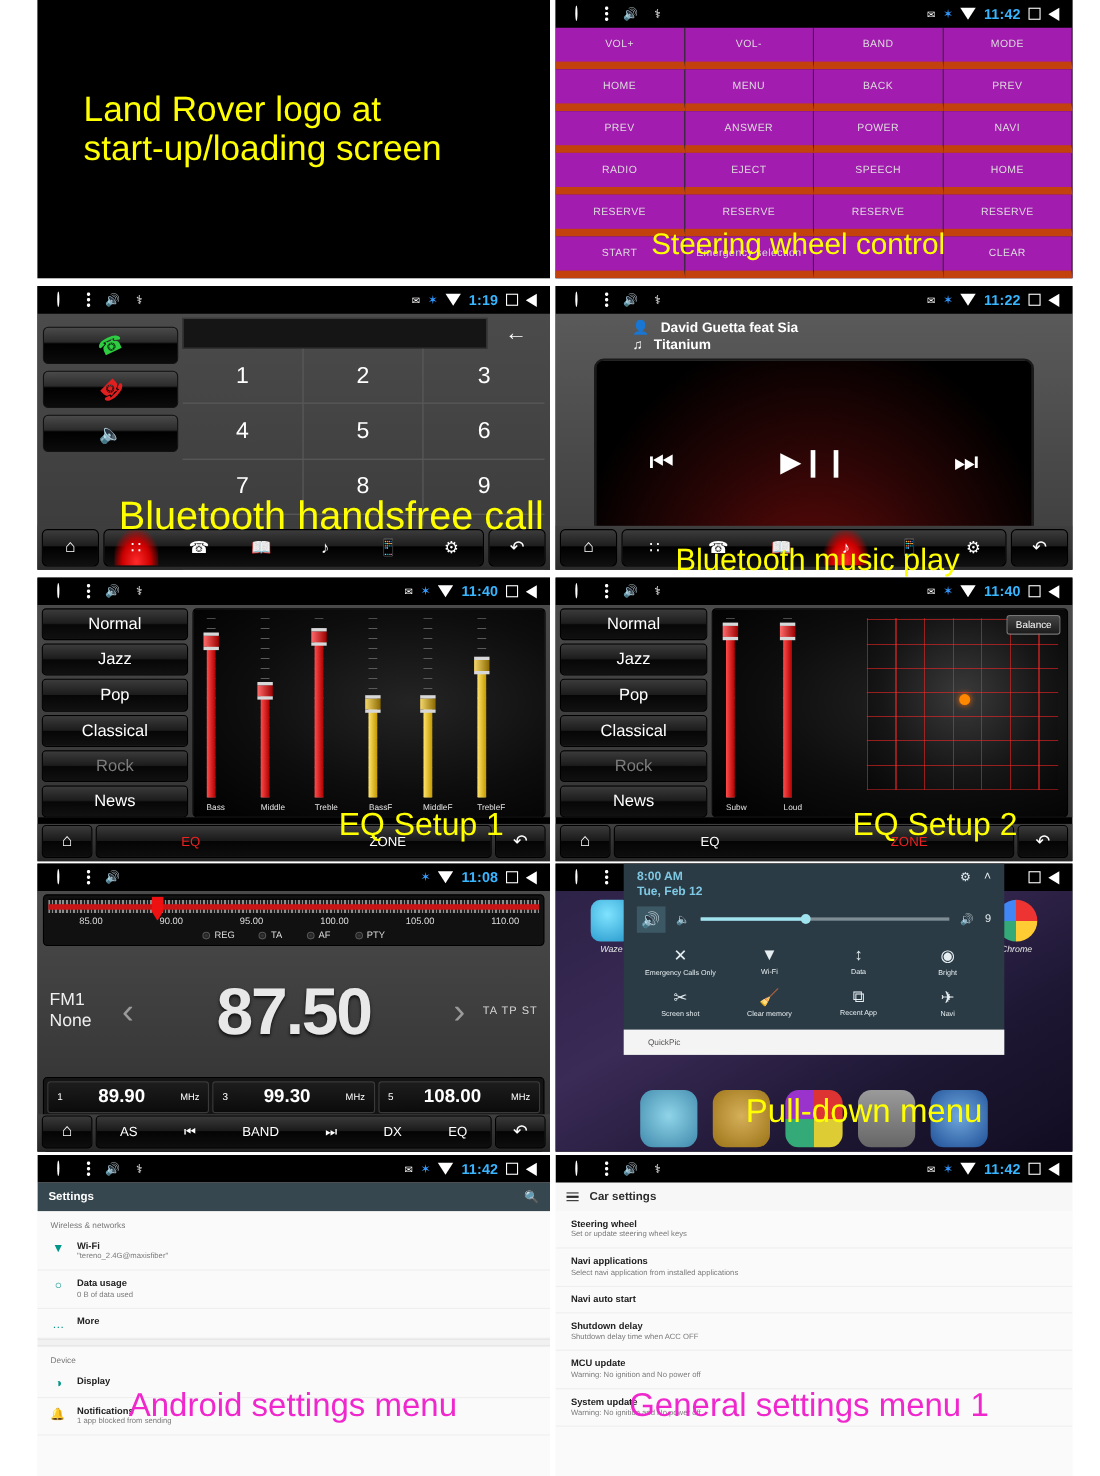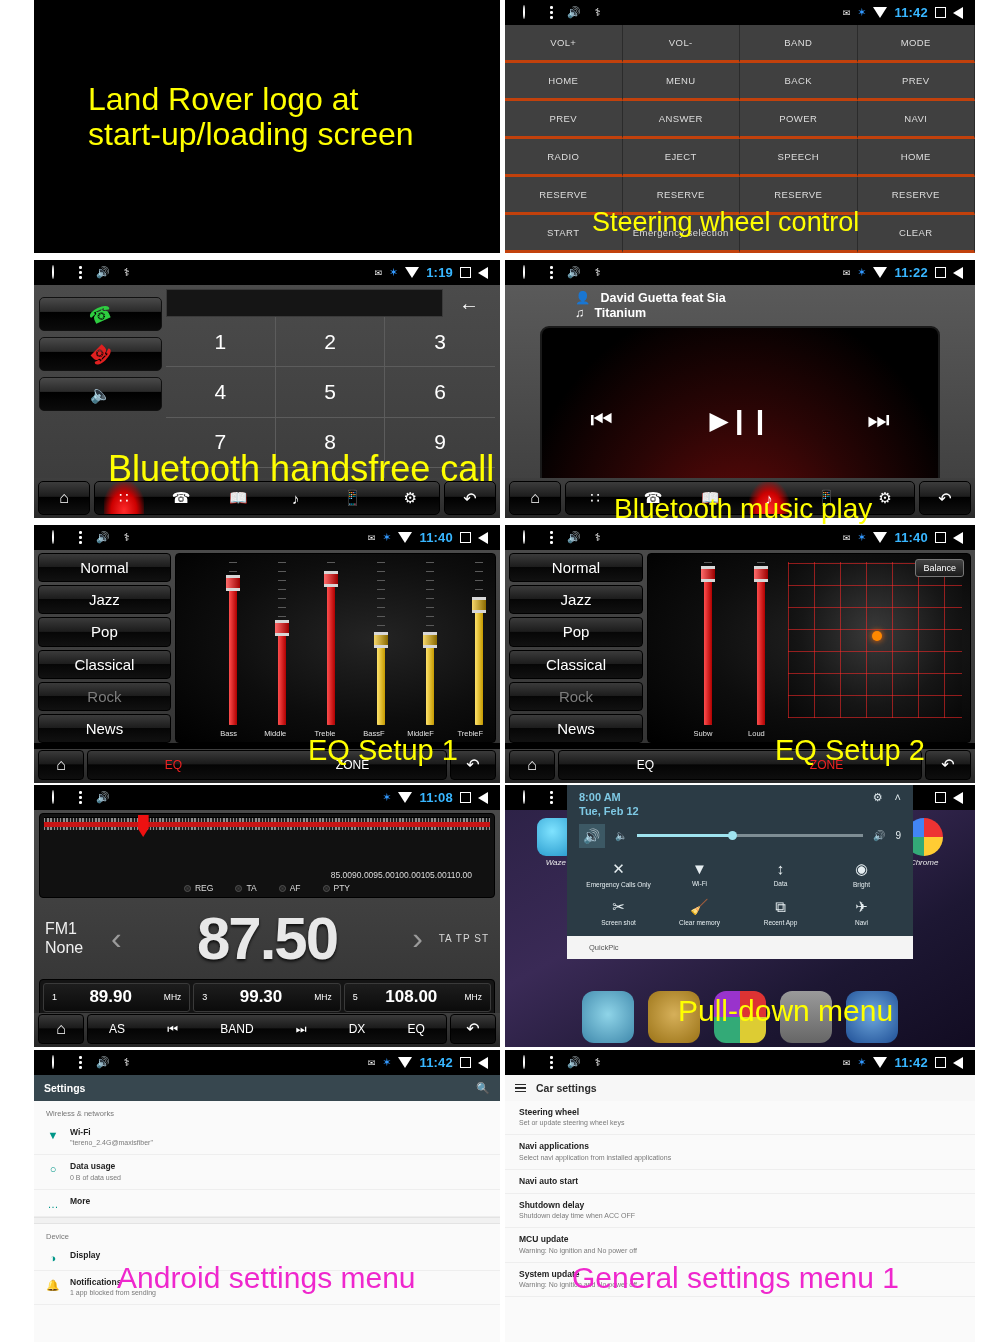--- a/index.html
+++ b/index.html
@@ -40,23 +40,23 @@
   }
   .cap-yellow { color: #ffff00; }
   .cap-pink  { color: #ef27cd; }
 
   
   #p-logo { background: #000; }
 
   
   .swc-grid { display: grid; grid-template-columns: repeat(4,1fr); grid-template-rows: repeat(6,1fr); height: calc(100% - 25px); }
   .swc-cell {
-    border-right: 1px solid #2b2b2b; border-bottom: 3px solid #c2410c;
+    border-right: 1px solid #2b2b2b; border-bottom: 7px solid #c2410c;
     color: #ddd; font-size: 9.5px; display: flex; align-items: center; justify-content: center;
-    letter-spacing: .4px; background: #404040;
+    letter-spacing: .4px; background: #a21caf;
   }
 
   
   .btc-body { height: calc(100% - 25px); background: linear-gradient(#4b4b4b,#3a3a3a); display: flex; padding: 4px 5px 0 5px; }
   .btc-left { width: 27%; display: flex; flex-direction: column; justify-content: flex-start; gap: 6px; padding-top: 8px; }
   .btc-btn {
     height: 34px; border-radius: 5px; border: 1px solid #111;
     background: linear-gradient(#4a4a4a 0%,#2a2a2a 42%,#000 44%,#0b0b0b 100%);
     display: flex; align-items: center; justify-content: center;
   }
@@ -86,21 +86,21 @@
   
   .eq-body { height: calc(100% - 25px); display: flex; background: linear-gradient(#4a4a4a,#343434); padding: 3px 4px 0 4px; }
   .eq-presets { width: 29%; display: flex; flex-direction: column; gap: 3px; }
   .eq-preset { flex: 1; border-radius: 4px; border: 1px solid #000;
     background: linear-gradient(#3b3b3b 0%,#1c1c1c 48%,#060606 50%,#111 100%);
     color: #fff; font-size: 15px; display: flex; align-items: center; justify-content: center; }
   .eq-preset.dim { color: #7d7d7d; }
   .eq-screen { flex: 1; margin-left: 4px; border-radius: 4px; border: 1px solid #000; position: relative;
     background: radial-gradient(ellipse at 62% 45%, #242424 0%, #0d0d0d 55%, #000 100%); overflow: hidden; }
   .eq-sliders { position: absolute; inset: 0; display: flex; align-items: flex-end; padding: 8px 12px 4px 12px; }
-  .slider { display: flex; flex-direction: column; align-items: flex-end; flex: 1; height: 100%; justify-content: flex-end; }
+  .slider { display: flex; flex-direction: column; align-items: flex-start; flex: 1; height: 100%; justify-content: flex-end; }
   .sl-track { width: 8px; flex: 1; position: relative; margin-bottom: 3px; }
   .sl-fill { position: absolute; bottom: 0; left: 0; right: 0; border-radius: 1px; }
   .sl-knob { position: absolute; left: -3px; right: -3px; height: 16px; border-top: 3px solid #d8d8d8; border-bottom: 3px solid #d8d8d8; }
   .sl-label { font-size: 7.5px; color: #e2e2e2; margin-top: 1px; }
   .eq-balbtn { position: absolute; top: 5px; right: 6px; border: 1px solid #777; border-radius: 3px;
      background: linear-gradient(#444,#1b1b1b); color: #fff; font-size: 9px; padding: 3px 7px; }
   .eq-zonemap { position: absolute; right: 8px; top: 8px; bottom: 24px; width: 54%;
      background: repeating-linear-gradient(90deg, rgba(255,40,40,.55) 0 1px, transparent 1px 26px),
                  repeating-linear-gradient(0deg, rgba(255,40,40,.55) 0 1px, transparent 1px 22px),
                  radial-gradient(ellipse at 50% 45%, #3a3a3a 0%, #161616 60%, #070707 100%); }
@@ -111,21 +111,21 @@
   .eqf-mid { flex: 1; justify-content: space-around; font-size: 12px; }
   .red-txt { color: #e22; }
 
   
   .rad-body { height: calc(100% - 25px); background: linear-gradient(#4a4a4a,#303030); padding: 3px 5px 0 5px; display: flex; flex-direction: column; }
   .rad-scalewrap { border-radius: 4px; border: 1px solid #000; background: #111; padding: 3px 4px 2px 4px; }
   .rad-bar { height: 13px; position: relative; background:
       repeating-linear-gradient(90deg,#8d8d8d 0 1.4px, #202020 1.4px 3.2px); border-top: 1px solid #000; }
   .rad-barred { height: 5px; background: #c81414; }
   .rad-ptr { position: absolute; top: -3px; width: 11px; height: 22px; background: #e11; clip-path: polygon(0 0,100% 0,100% 60%,50% 100%,0 60%); }
-  .rad-ticks { display: flex; justify-content: flex-end; color: #ddd; font-size: 8.5px; padding: 2px 18px 0 28px; margin-top: 38px; }
+  .rad-ticks { display: flex; justify-content: space-between; color: #ddd; font-size: 8.5px; padding: 2px 18px 0 28px; }
   .rad-flags { display: flex; justify-content: center; gap: 22px; padding: 3px 0 2px 0; }
   .rad-flag { display: flex; align-items: center; gap: 4px; color: #ddd; font-size: 8.5px; }
   .rad-led { width: 7px; height: 7px; border-radius: 50%; background: radial-gradient(#3a3a3a,#111); border: 1px solid #555; }
   .rad-main { flex: 1; display: flex; align-items: center; padding: 0 6px; }
   .rad-band { color: #efefef; font-size: 16px; line-height: 1.15; width: 62px; }
   .rad-chev { color: #9b9b9b; font-size: 32px; padding: 0 4px; font-weight: 300; }
   .rad-freq { flex: 1; text-align: center; font-size: 60px; color: #e8e8e8; font-weight: bold; letter-spacing: -2px;
      text-shadow: 0 2px 3px rgba(0,0,0,.8); line-height: .95; }
   .rad-tpst { color: #d8d8d8; font-size: 10px; letter-spacing: 1px; width: 62px; text-align: right; }
   .rad-presets { border-radius: 4px; border: 1px solid #000; background: #141414; padding: 3px;
@@ -847,21 +847,21 @@
       </div>
       <div class="set-row" style="padding-left:14px">
         <span>
           <span class="set-rtitle" style="display:block">System update</span>
           <span class="set-rsub" style="display:block">Warning: No ignition and No power off</span>
         </span>
       </div>
     </div>
   </div>
 
-  <div class="caption cap-yellow" style="left:88px;top:82px;font-size:32px;text-align:left;">Land Rover logo at
+  <div class="caption cap-yellow" style="left:76px;top:82px;font-size:32px;text-align:left;">Land Rover logo at
 start-up/loading screen</div>
 
   <div class="caption cap-yellow" style="left:592px;top:208px;font-size:27px;">Steering wheel control</div>
 
   <div class="caption cap-yellow" style="left:108px;top:450px;font-size:36px;">Bluetooth handsfree call</div>
 
   <div class="caption cap-yellow" style="left:614px;top:450px;font-size:28px;margin-top:44px;">Bluetooth music play</div>
 
   <div class="caption cap-yellow" style="left:308px;top:735px;font-size:29px;">EQ Setup 1</div>
 

